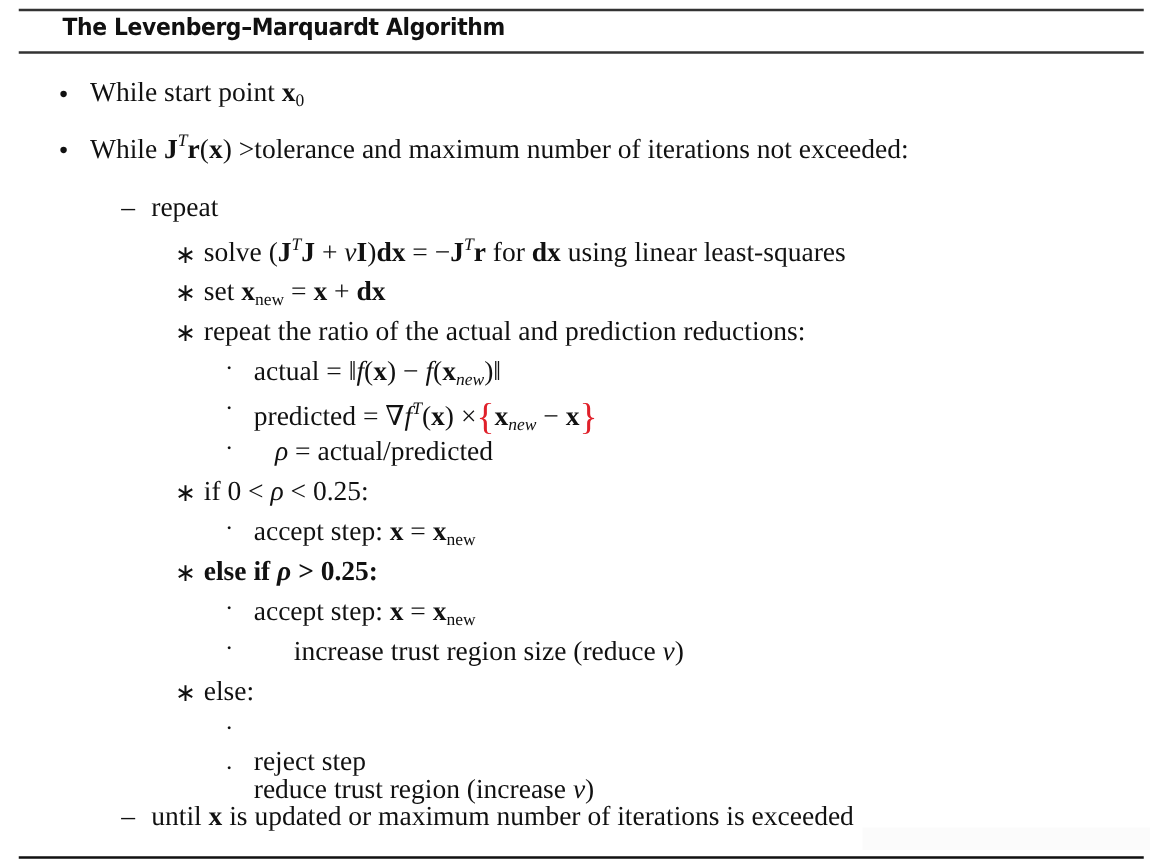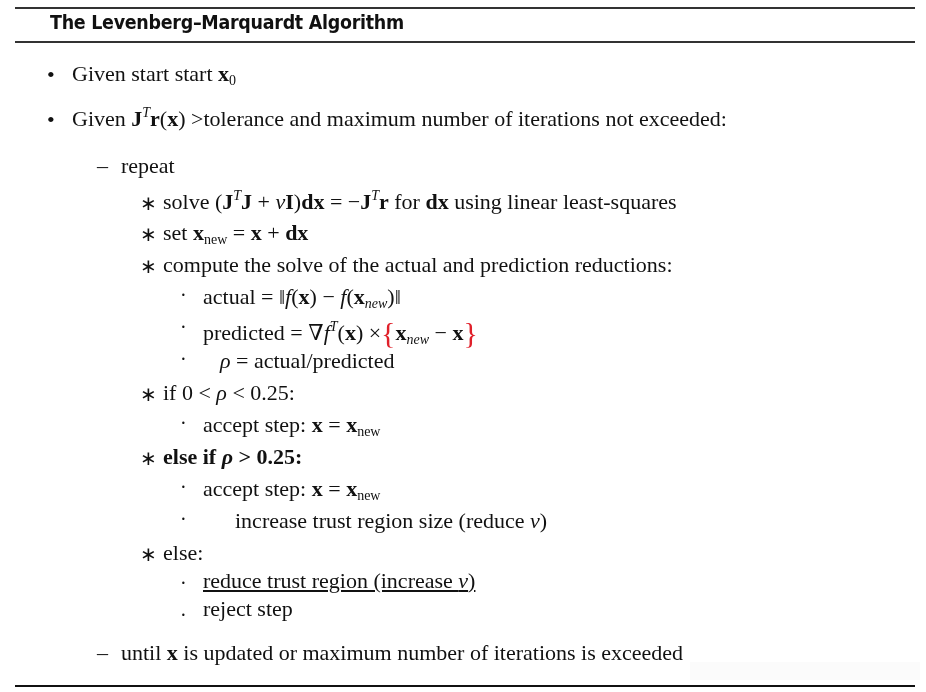--- a/index.html
+++ b/index.html
@@ -22,43 +22,43 @@
 </style>
 </head>
 <body>
 
 <div class="rule top"></div>
 <div class="title">The Levenberg–Marquardt Algorithm</div>
 <div class="rule mid"></div>
 
 <span class="mk" style="left:47px;top:62px;font-size:22px;">•</span>
 <div class="line" style="left:72px;top:61px;">
-  <span>Given start start </span><b class="v">x</b><sub>0</sub>
+  <span>While start point </span><b class="v">x</b><sub>0</sub>
 </div>
 
 <span class="mk" style="left:47px;top:107px;font-size:22px;">•</span>
 <div class="line" style="left:72px;top:106px;">
-  <span>Given </span><b class="v">J</b><sup><i>T</i></sup><b class="v">r</b><span>(</span><b class="v">x</b><span>)</span><span> &gt;tolerance and maximum number of iterations not exceeded:</span>
+  <span>While </span><b class="v">J</b><sup><i>T</i></sup><b class="v">r</b><span>(</span><b class="v">x</b><span>)</span><span> &gt;tolerance and maximum number of iterations not exceeded:</span>
 </div>
 
 <span class="mk" style="left:97px;top:153px;font-size:22px;">–</span>
 <div class="line" style="left:121px;top:153px;">repeat</div>
 
 <span class="mk" style="left:140px;top:191px;font-size:20px;">∗</span>
 <div class="line" style="left:163px;top:189px;text-align:center;">
   <span>solve (</span><b class="v">J</b><sup><i>T</i></sup><b class="v">J</b><span> + </span><i>ν</i><b class="v">I</b><span>)</span><b class="v">dx</b><span> = −</span><b class="v">J</b><sup><i>T</i></sup><b class="v">r</b><span> for </span><b class="v">dx</b><span> using linear least-squares</span>
 </div>
 
 <span class="mk" style="left:140px;top:222px;font-size:20px;">∗</span>
 <div class="line" style="left:163px;top:220px;">
   <span>set </span><b class="v">x</b><sub>new</sub><span> = </span><b class="v">x</b><span> + </span><b class="v">dx</b>
 </div>
 
 <span class="mk" style="left:140px;top:254px;font-size:20px;">∗</span>
-<div class="line" style="left:163px;top:252px;">compute the solve of the actual and prediction reductions:</div>
+<div class="line" style="left:163px;top:252px;">repeat the ratio of the actual and prediction reductions:</div>
 
 <span class="mk" style="left:180px;top:284px;font-size:20px;">·</span>
 <div class="line" style="left:203px;top:284px;">
   <span>actual = ‖</span><i>f</i><span>(</span><b class="v">x</b><span>)</span><span> − </span><i>f</i><span>(</span><b class="v">x</b><sub><i>new</i></sub><span>)‖</span>
 </div>
 
 <span class="mk" style="left:180px;top:316px;font-size:20px;">·</span>
 <div class="line" style="left:203px;top:320px;">
   <span>predicted = ∇</span><i>f</i><sup><i>T</i></sup><span>(</span><b class="v">x</b><span>) ×</span><span class="brk">{</span><b class="v">x</b><sub><i>new</i></sub><span> − </span><b class="v">x</b><span class="brk">}</span>
 </div>
@@ -93,21 +93,21 @@
   <span>increase trust region size (reduce </span><i>ν</i><span>)</span>
 </div>
 
 <span class="mk" style="left:140px;top:542px;font-size:20px;">∗</span>
 <div class="line" style="left:163px;top:540px;">else:</div>
 
 <span class="mk" style="left:180px;top:572px;font-size:20px;">·</span>
 <div class="line" style="left:203px;top:596px;">reject step</div>
 
 <span class="mk" style="left:180px;top:604px;font-size:20px;">·</span>
-<div class="line" style="left:203px;top:568px;text-decoration:underline;">
+<div class="line" style="left:203px;top:618px;">
   <span>reduce trust region (increase </span><i>ν</i><span>)</span>
 </div>
 
 <span class="mk" style="left:97px;top:640px;font-size:22px;">–</span>
 <div class="line" style="left:121px;top:640px;">
   <span>until </span><b class="v">x</b><span> is updated or maximum number of iterations is exceeded</span>
 </div>
 
 <div class="whiteout"></div>
 <div class="rule bot"></div>

